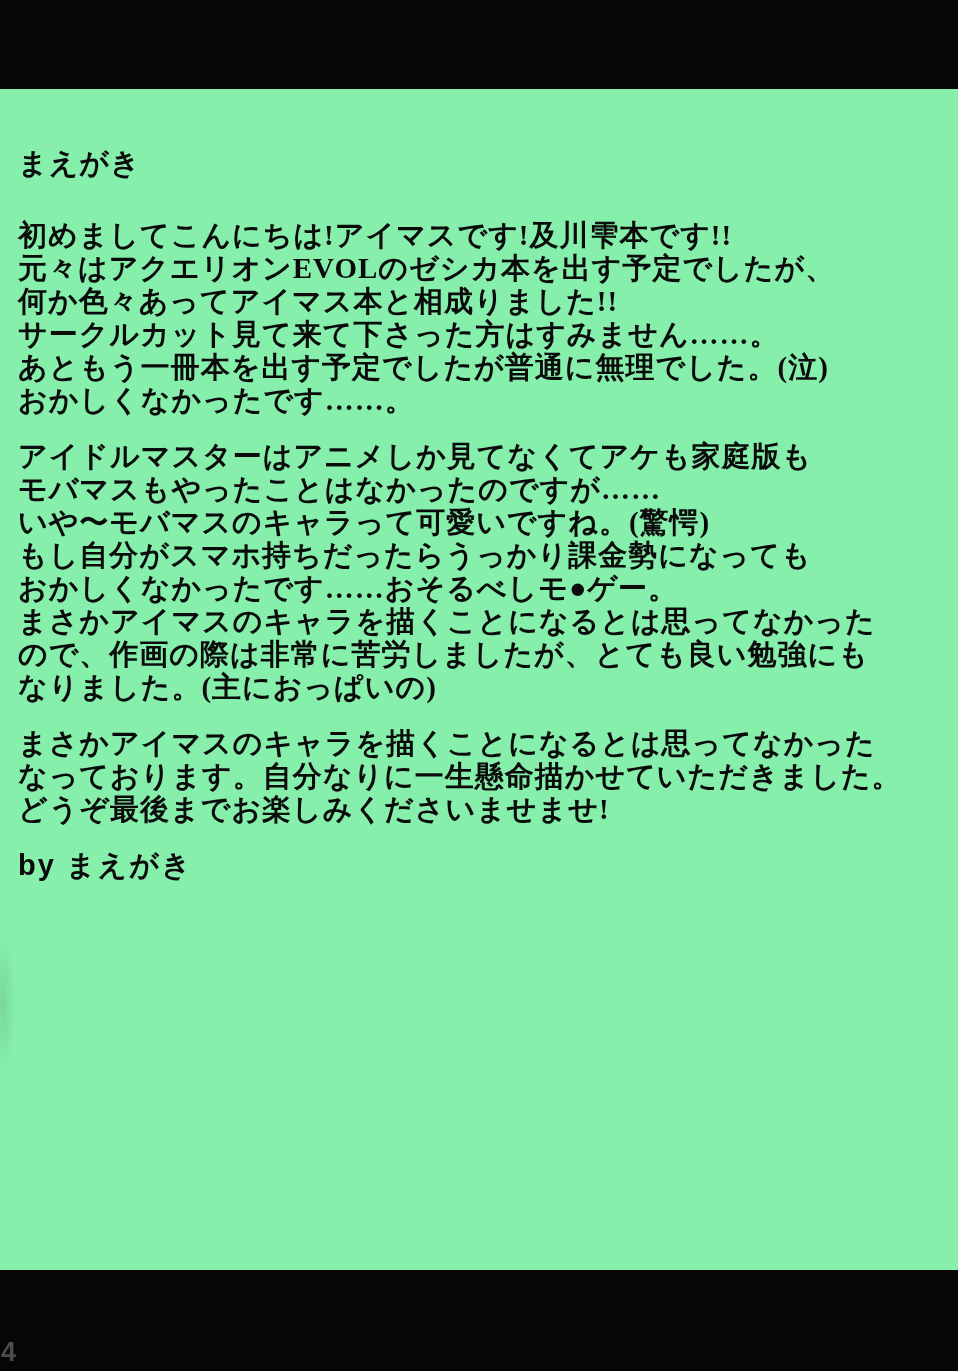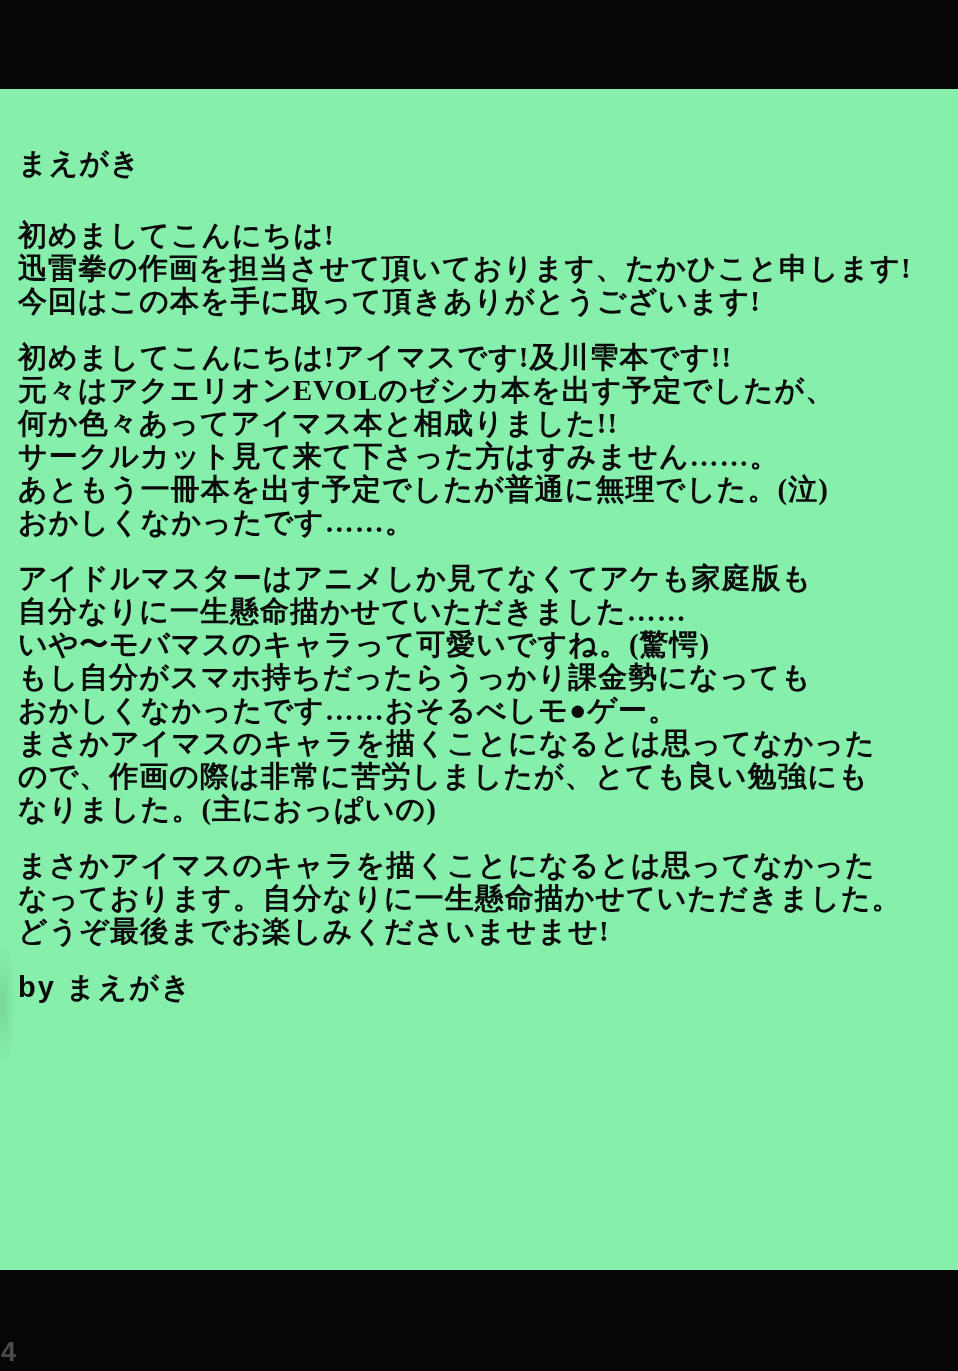--- a/index.html
+++ b/index.html
@@ -79,38 +79,33 @@
 <body>
 
 <div class="page">
 
   <div class="bar top"></div>
 
   <div class="content">
 
     <div class="line title">まえがき</div>
 
-    <div class="para">
-      <div class="line">初めましてこんにちは!</div>
-      <div class="line">迅雷拳の作画を担当させて頂いております、たかひこと申します!</div>
-      <div class="line">今回はこの本を手に取って頂きありがとうございます!</div>
-    </div>
 
     <div class="para">
       <div class="line">初めましてこんにちは!アイマスです!及川雫本です!!</div>
       <div class="line">元々はアクエリオンEVOLのゼシカ本を出す予定でしたが、</div>
       <div class="line">何か色々あってアイマス本と相成りました!!</div>
       <div class="line">サークルカット見て来て下さった方はすみません……。</div>
       <div class="line">あともう一冊本を出す予定でしたが普通に無理でした。(泣)</div>
       <div class="line">おかしくなかったです……。</div>
     </div>
 
     <div class="para">
       <div class="line">アイドルマスターはアニメしか見てなくてアケも家庭版も</div>
-      <div class="line">自分なりに一生懸命描かせていただきました……</div>
+      <div class="line">モバマスもやったことはなかったのですが……</div>
       <div class="line">いや〜モバマスのキャラって可愛いですね。(驚愕)</div>
       <div class="line">もし自分がスマホ持ちだったらうっかり課金勢になっても</div>
       <div class="line">おかしくなかったです……おそるべしモ●ゲー。</div>
       <div class="line">まさかアイマスのキャラを描くことになるとは思ってなかった</div>
       <div class="line">ので、作画の際は非常に苦労しましたが、とても良い勉強にも</div>
       <div class="line">なりました。(主におっぱいの)</div>
     </div>
 
     <div class="para">
       <div class="line">まさかアイマスのキャラを描くことになるとは思ってなかった</div>

